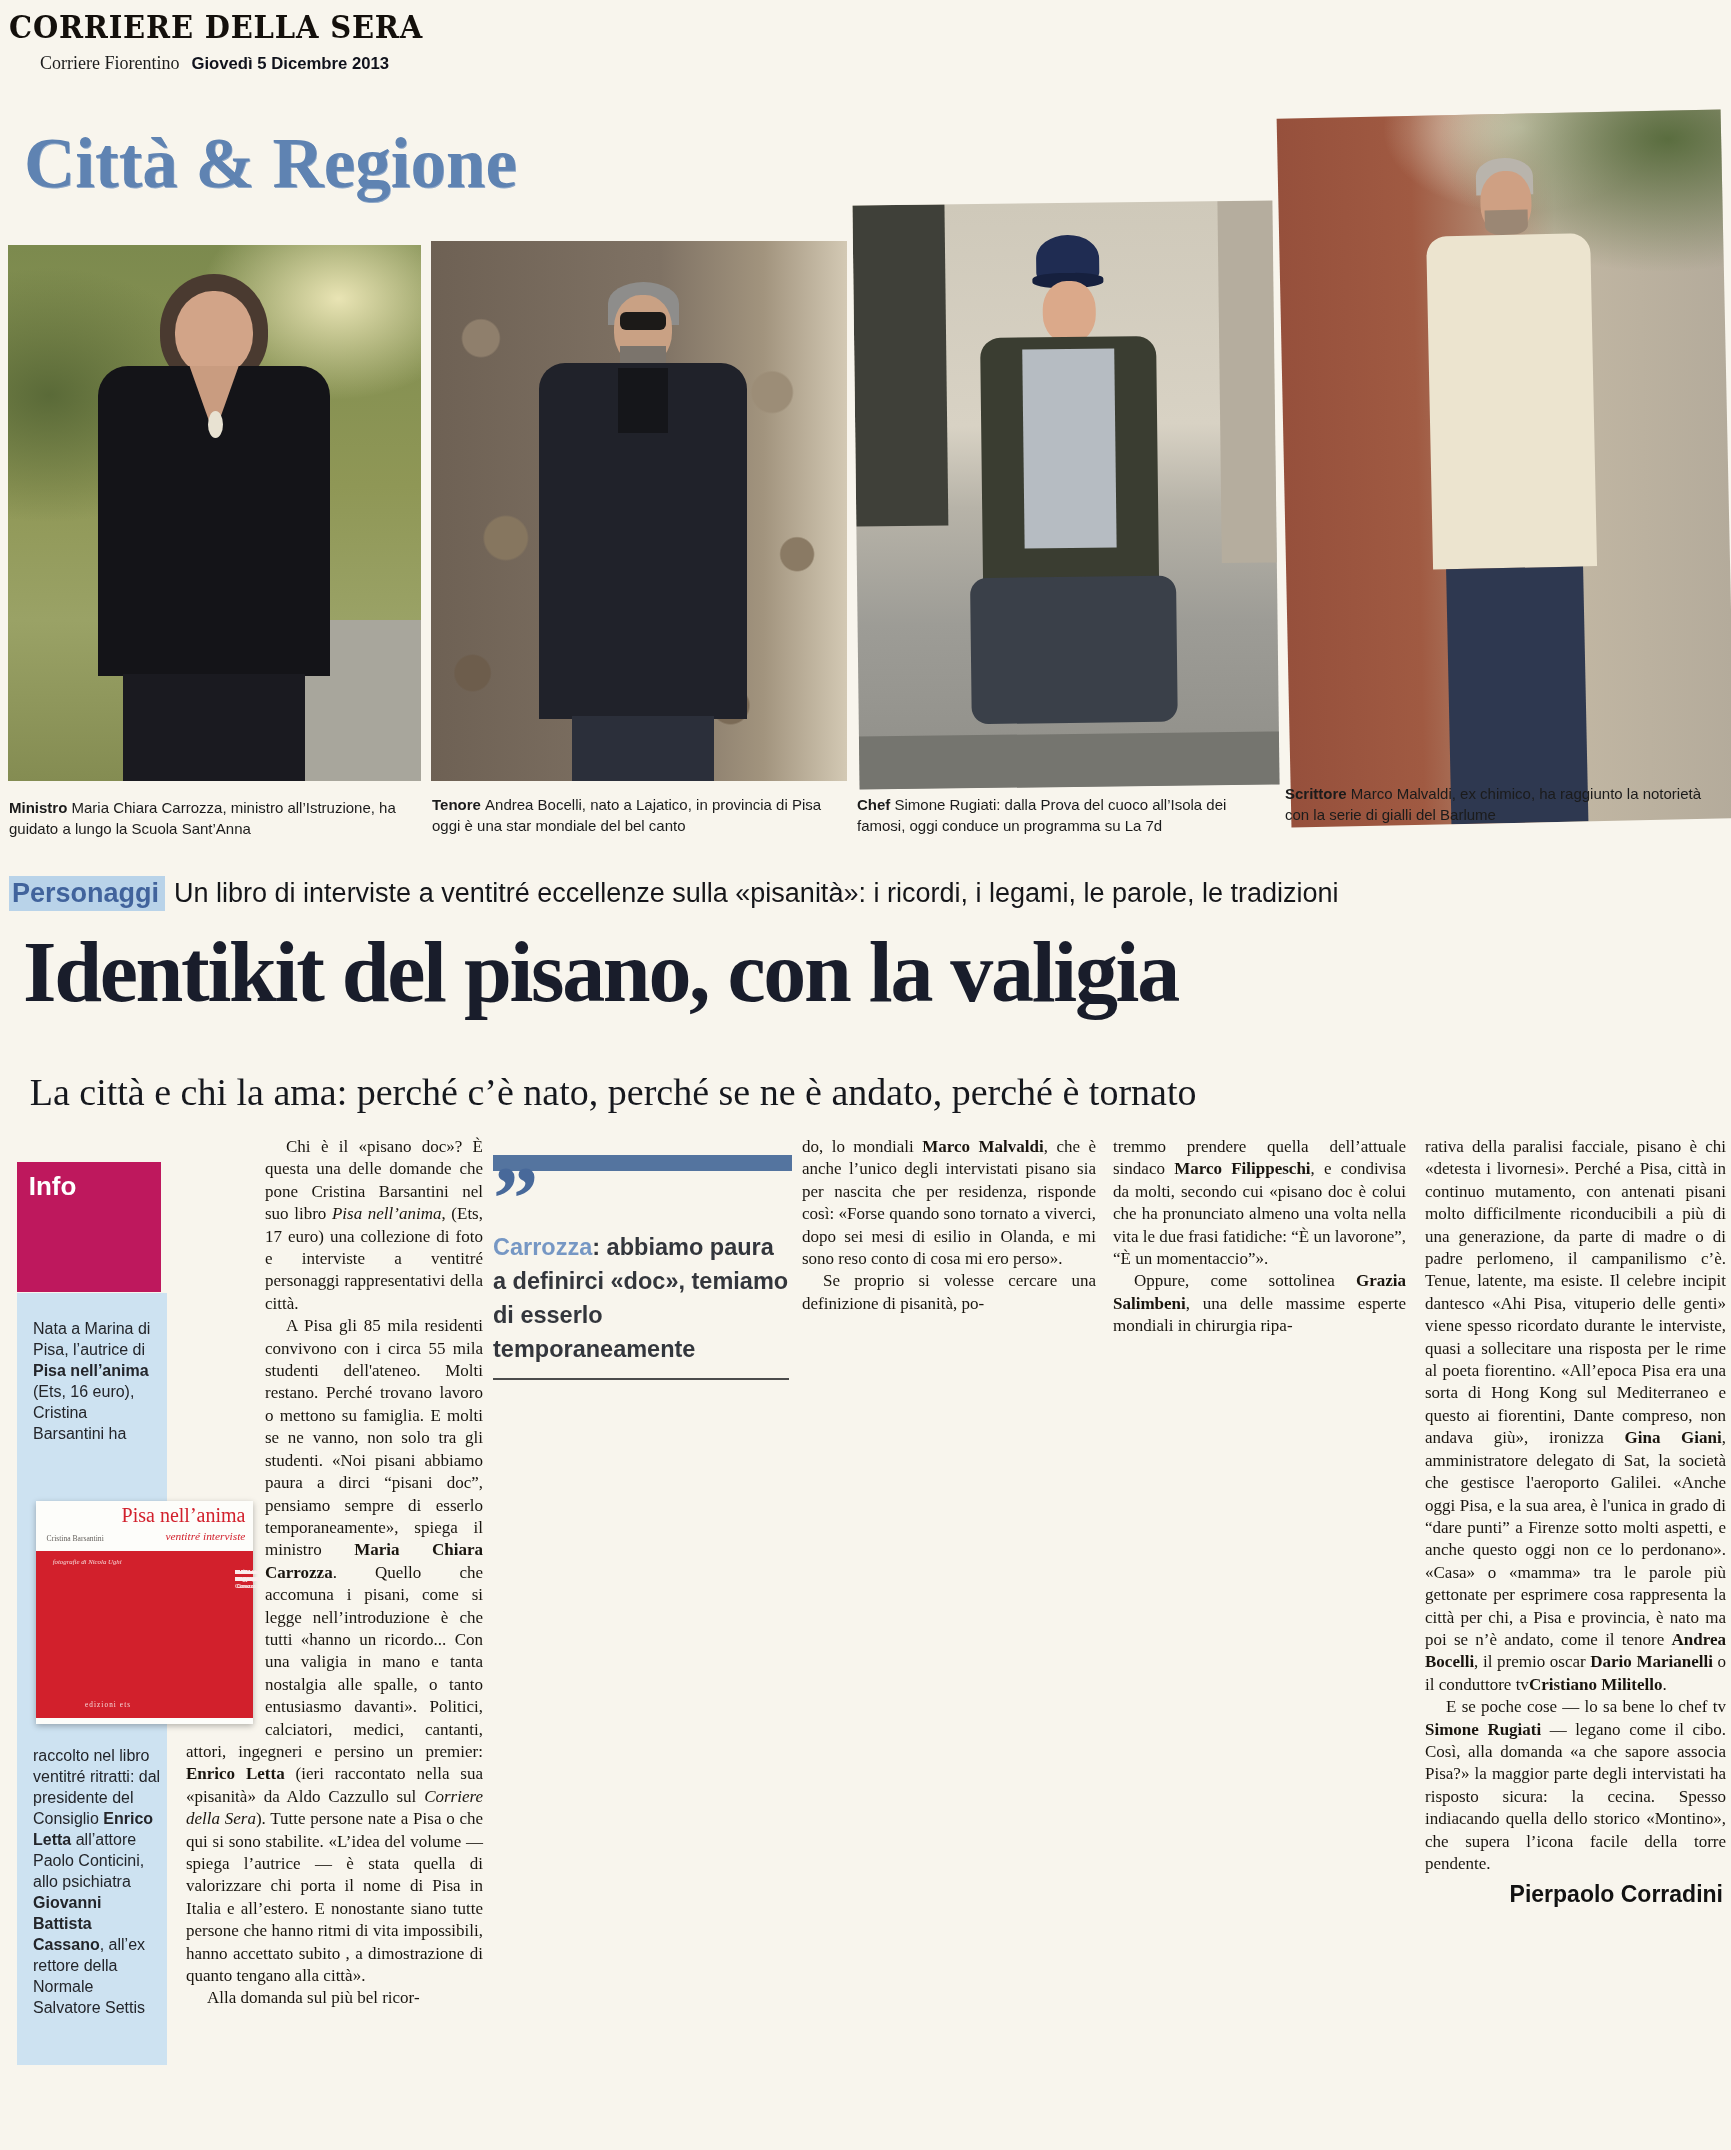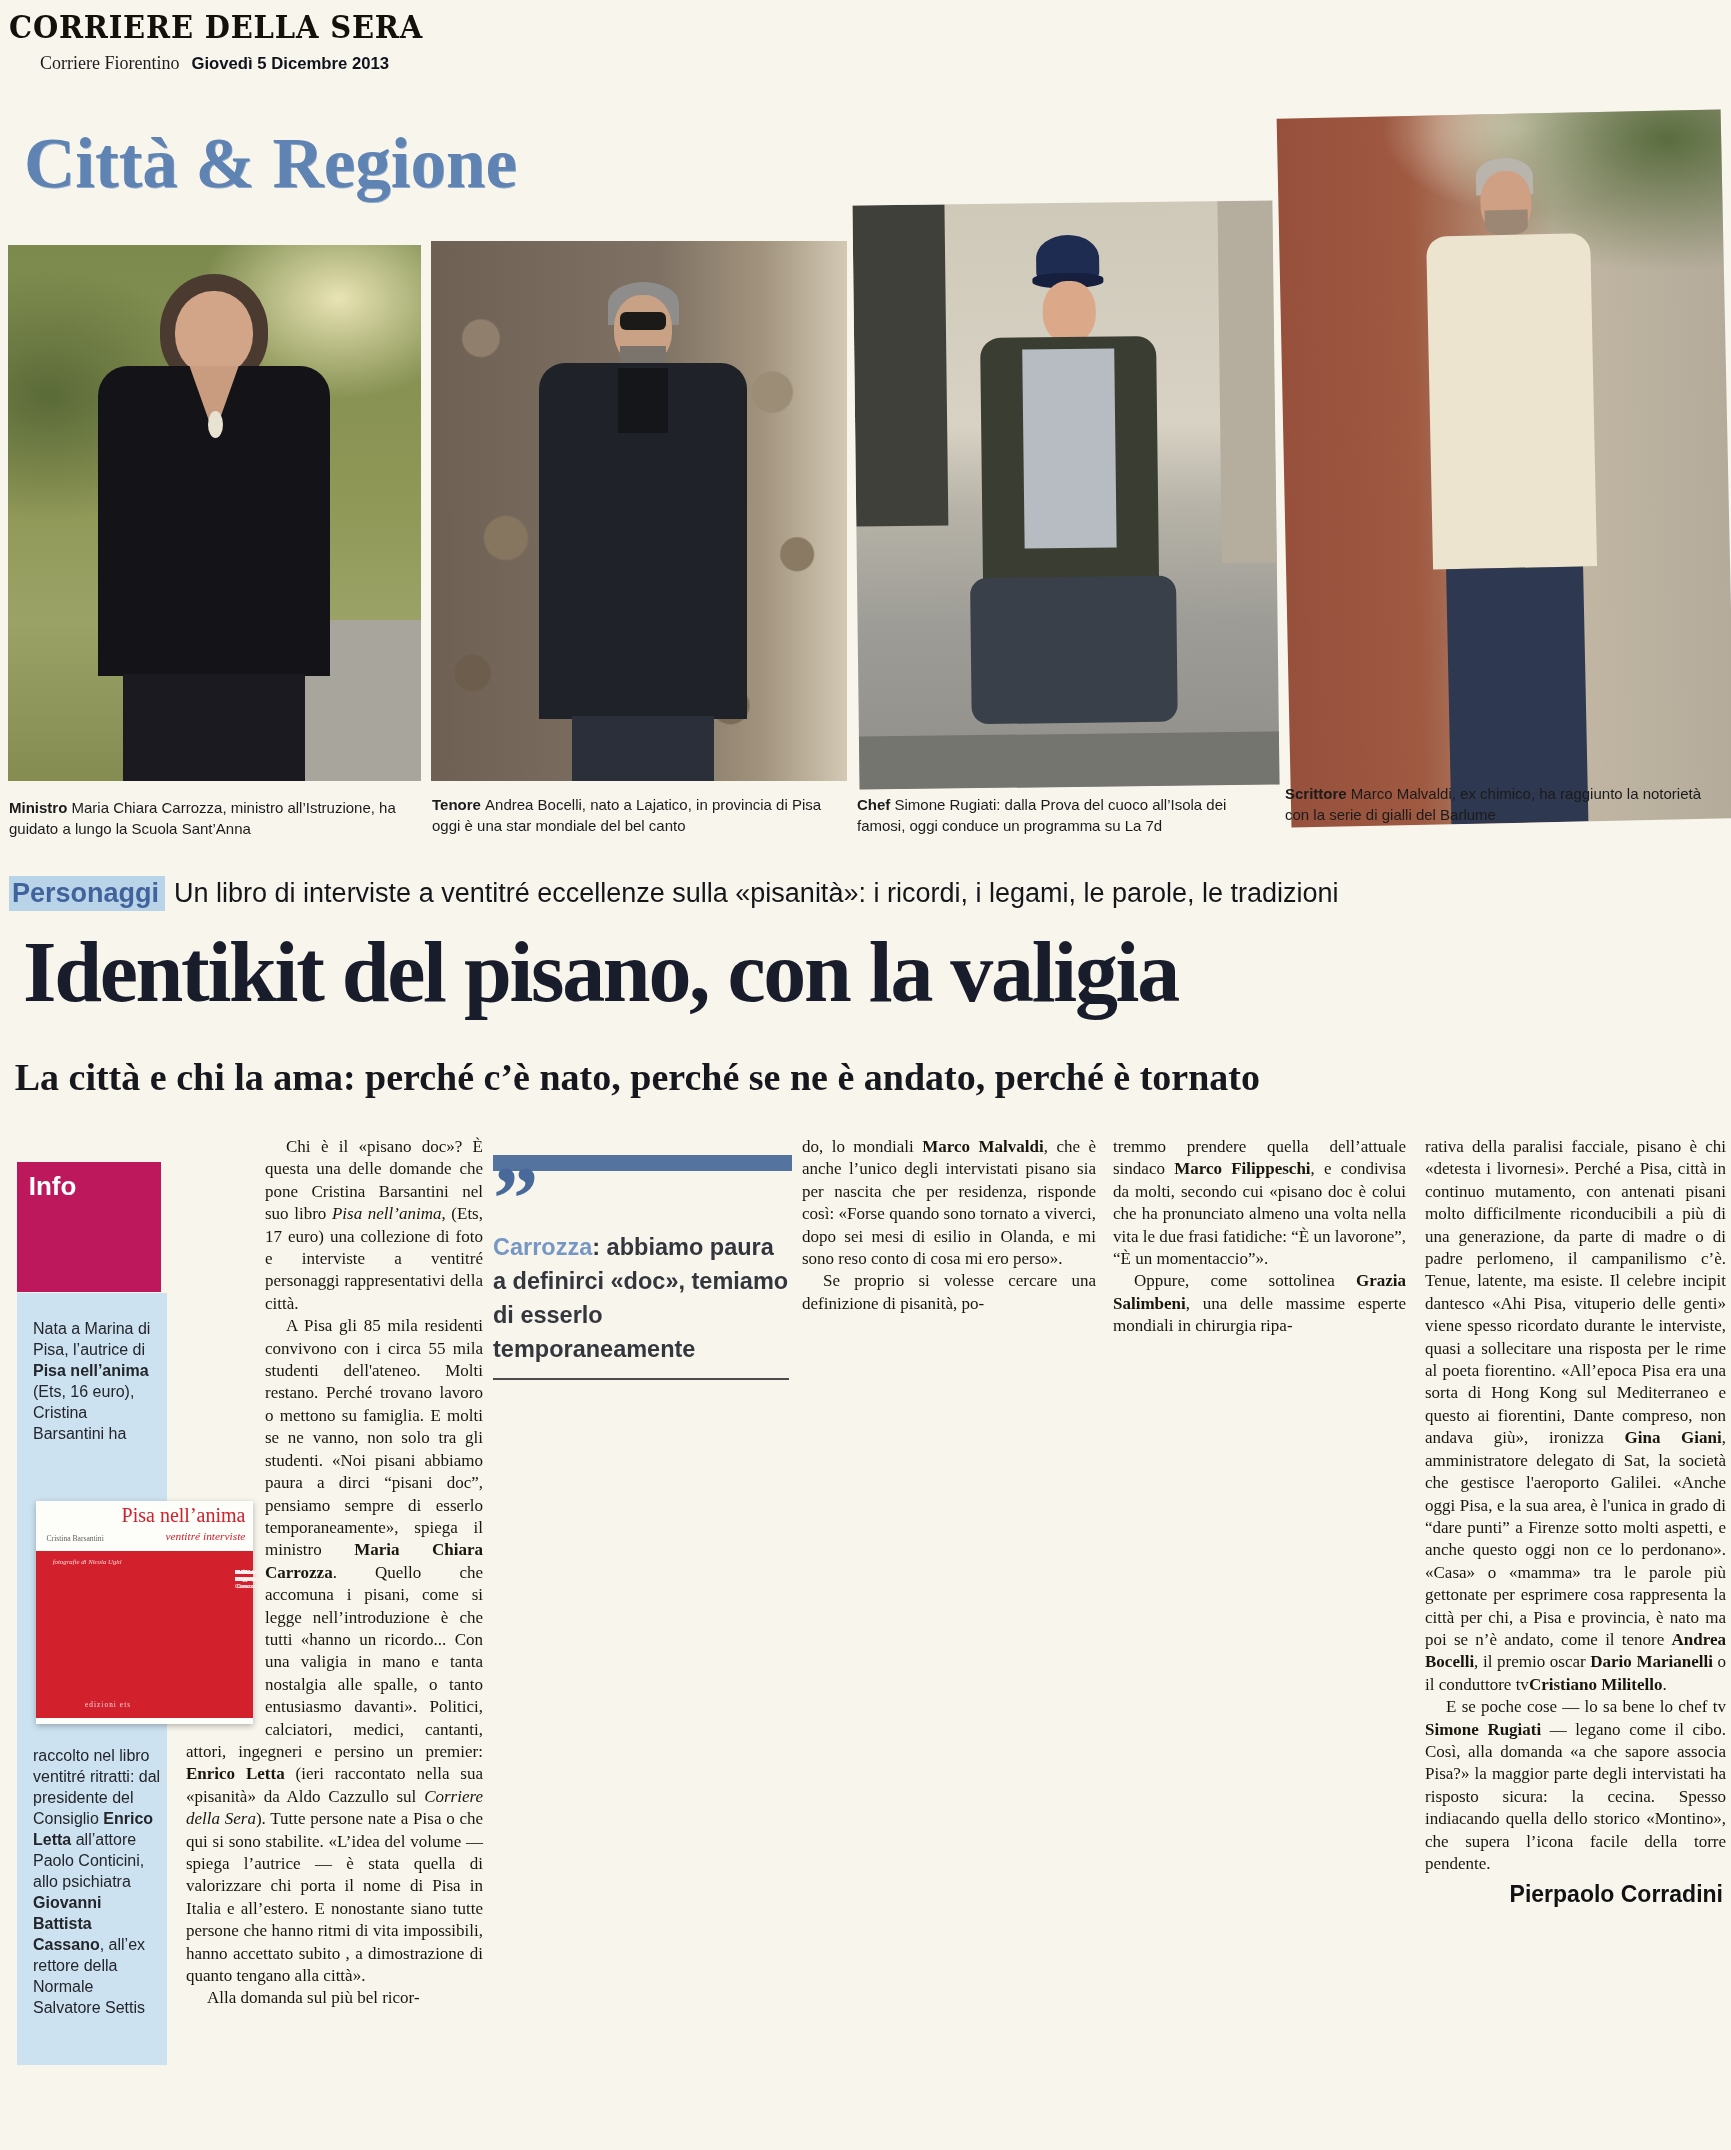--- a/index.html
+++ b/index.html
@@ -179,21 +179,21 @@
 
   <div class="caption c1"><span class="seg-b">Ministro </span><span>Maria Chiara Carrozza, ministro all’Istruzione, ha guidato a lungo la Scuola Sant’Anna</span></div>
   <div class="caption c2"><span class="seg-b">Tenore </span><span>Andrea Bocelli, nato a Lajatico, in provincia di Pisa oggi è una star mondiale del bel canto</span></div>
   <div class="caption c3"><span class="seg-b">Chef </span><span>Simone Rugiati: dalla Prova del cuoco all’Isola dei famosi, oggi conduce un programma su La 7d</span></div>
   <div class="caption c4"><span class="seg-b">Scrittore </span><span>Marco Malvaldi, ex chimico, ha raggiunto la notorietà con la serie di gialli del Barlume</span></div>
 
   <div class="kicker">
     <span class="kicker-label">Personaggi</span><span class="kicker-text">Un libro di interviste a ventitré eccellenze sulla «pisanità»: i ricordi, i legami, le parole, le tradizioni</span>
   </div>
   <h1 class="headline" style="margin:0">Identikit del pisano, con la valigia</h1>
-  <h2 class="subhead" style="margin:1px;font-weight:bold">La città e chi la ama: perché c’è nato, perché se ne è andato, perché è tornato</h2>
+  <h2 class="subhead" style="margin:16px;font-weight:normal">La città e chi la ama: perché c’è nato, perché se ne è andato, perché è tornato</h2>
 
   <div class="info-head">
     <span>Info</span>
   </div>
   <div class="info-bg"></div>
   <div class="info-text info-top"><span>Nata a Marina di Pisa, l’autrice di </span><span class="seg-b">Pisa nell’anima</span><span> (Ets, 16 euro), Cristina Barsantini ha</span></div>
 
   <div class="book">
     <div class="book-title">Pisa nell’anima</div>
     <div class="book-sub">ventitré interviste</div>

